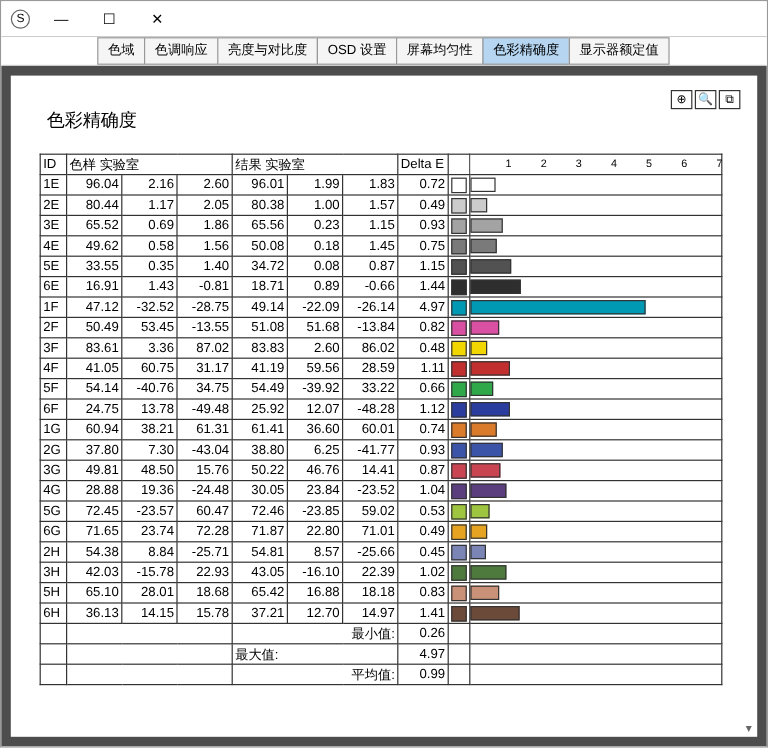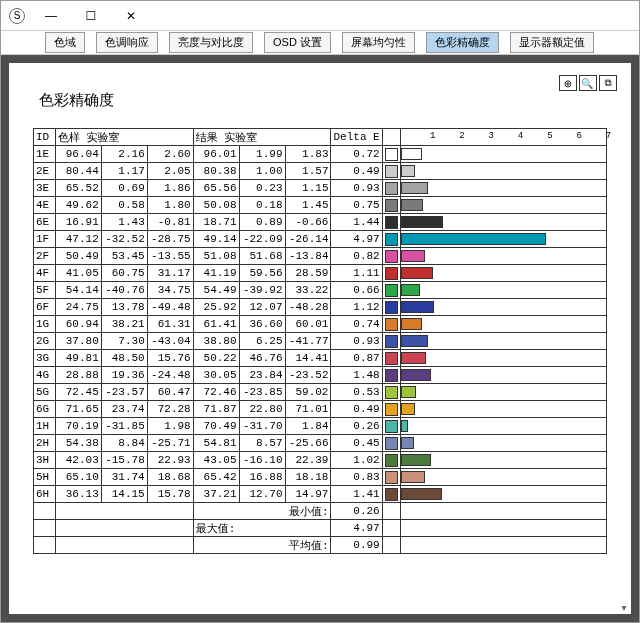--- a/index.html
+++ b/index.html
@@ -1,29 +1,29 @@
 <!DOCTYPE html>
 <html><head>
 <meta charset="utf-8">
 <style>
 *{box-sizing:border-box;margin:0;padding:0}
 body{font-family:"Microsoft YaHei",Arial,sans-serif;font-size:11px;background:#fff;width:640px;height:623px;overflow:hidden;border:1px solid #999}
 .titlebar{height:30px;background:#fff;border-bottom:1px solid #ccc;display:flex;align-items:center;padding:0 8px}
 .titlebar .logo{width:16px;height:16px;border-radius:50%;border:1px solid #666;display:flex;align-items:center;justify-content:center;font-size:10px;margin-right:6px}
 .titlebar .title{flex:1;font-size:12px}
 .winbtn{width:40px;height:28px;display:flex;align-items:center;justify-content:center;font-size:12px;cursor:pointer}
-.tabbar{height:24px;background:#fff;display:flex;justify-content:center;align-items:center;border-bottom:1px solid #ccc;gap:12px}
+.tabbar{height:24px;background:#fff;display:flex;justify-content:center;border-bottom:1px solid #ccc;gap:0}
 .tab{padding:2px 8px;border:1px solid #999;font-size:11px;cursor:pointer;background:#f5f5f5;position:relative;margin-left:-1px}
 .tab.active{background:#b5d5f0}
 .canvas{background:#4d4d4d;height:567px;padding:8px;position:relative}
 .sheet{background:#fff;width:100%;height:100%;padding:20px 24px 10px 24px;overflow:auto;position:relative}
 .toprighticons{position:absolute;top:12px;right:14px;display:flex;gap:2px}
 .topicon{width:18px;height:16px;border:1px solid #333;display:flex;align-items:center;justify-content:center;font-size:10px;cursor:pointer}
 .heading{font-size:15px;margin:8px 0 18px 6px}
-table{border-collapse:collapse;font-family:Liberation Mono, monospace;font-size:11px}
+table{border-collapse:collapse;font-family:Liberation Sans, sans-serif;font-size:11px}
 th,td{border:1px solid #333;padding:0 2px;text-align:right;height:17px;white-space:nowrap}
 th{font-weight:normal;text-align:left;background:#fff}
 .id{width:22px;text-align:left}
 .c1,.c2,.c3{width:46px}
 .de{width:42px}
 .swcol{width:18px}
 .sw{height:13px;width:13px;border:1px solid #333;display:inline-block;vertical-align:middle}
 .barcell{width:210px;position:relative;padding:0;border-left:1px solid #333}
 .bar{position:absolute;left:0;top:2px;height:12px;border:1px solid #333}
 .tick{position:absolute;top:0;font-size:9px}
@@ -116,28 +116,42 @@
             <td class="de">0.93</td>
             <td class="swcol"><span class="sw" style="background: rgb(163, 163, 163);"></span></td>
             <td class="barcell">
               <div class="bar" style="width: 27.2357px; background: rgb(163, 163, 163);"></div>
             </td>
           </tr>
           <tr>
             <td class="id">4E</td>
             <td class="c1">49.62</td>
             <td class="c2">0.58</td>
-            <td class="c3">1.80</td>
+            <td class="c3">1.56</td>
             <td class="c1">50.08</td>
             <td class="c2">0.18</td>
             <td class="c3">1.45</td>
             <td class="de">0.75</td>
             <td class="swcol"><span class="sw" style="background: rgb(122, 122, 122);"></span></td>
             <td class="barcell">
               <div class="bar" style="width: 21.9643px; background: rgb(122, 122, 122);"></div>
+            </td>
+          </tr>
+          <tr>
+            <td class="id">5E</td>
+            <td class="c1">33.55</td>
+            <td class="c2">0.35</td>
+            <td class="c3">1.40</td>
+            <td class="c1">34.72</td>
+            <td class="c2">0.08</td>
+            <td class="c3">0.87</td>
+            <td class="de">1.15</td>
+            <td class="swcol"><span class="sw" style="background: rgb(82, 82, 82);"></span></td>
+            <td class="barcell">
+              <div class="bar" style="width: 33.6786px; background: rgb(82, 82, 82);"></div>
             </td>
           </tr>
           <tr>
             <td class="id">6E</td>
             <td class="c1">16.91</td>
             <td class="c2">1.43</td>
             <td class="c3">-0.81</td>
             <td class="c1">18.71</td>
             <td class="c2">0.89</td>
             <td class="c3">-0.66</td>
@@ -169,20 +183,34 @@
             <td class="c1">51.08</td>
             <td class="c2">51.68</td>
             <td class="c3">-13.84</td>
             <td class="de">0.82</td>
             <td class="swcol"><span class="sw" style="background: rgb(217, 79, 161);"></span></td>
             <td class="barcell">
               <div class="bar" style="width: 24.0143px; background: rgb(217, 79, 161);"></div>
             </td>
           </tr>
           <tr>
+            <td class="id">3F</td>
+            <td class="c1">83.61</td>
+            <td class="c2">3.36</td>
+            <td class="c3">87.02</td>
+            <td class="c1">83.83</td>
+            <td class="c2">2.60</td>
+            <td class="c3">86.02</td>
+            <td class="de">0.48</td>
+            <td class="swcol"><span class="sw" style="background: rgb(242, 214, 0);"></span></td>
+            <td class="barcell">
+              <div class="bar" style="width: 14.0571px; background: rgb(242, 214, 0);"></div>
+            </td>
+          </tr>
+          <tr>
             <td class="id">4F</td>
             <td class="c1">41.05</td>
             <td class="c2">60.75</td>
             <td class="c3">31.17</td>
             <td class="c1">41.19</td>
             <td class="c2">59.56</td>
             <td class="c3">28.59</td>
             <td class="de">1.11</td>
             <td class="swcol"><span class="sw" style="background: rgb(193, 47, 47);"></span></td>
             <td class="barcell">
@@ -260,21 +288,21 @@
             </td>
           </tr>
           <tr>
             <td class="id">4G</td>
             <td class="c1">28.88</td>
             <td class="c2">19.36</td>
             <td class="c3">-24.48</td>
             <td class="c1">30.05</td>
             <td class="c2">23.84</td>
             <td class="c3">-23.52</td>
-            <td class="de">1.48</td>
+            <td class="de">1.04</td>
             <td class="swcol"><span class="sw" style="background: rgb(90, 62, 125);"></span></td>
             <td class="barcell">
               <div class="bar" style="width: 30.4571px; background: rgb(90, 62, 125);"></div>
             </td>
           </tr>
           <tr>
             <td class="id">5G</td>
             <td class="c1">72.45</td>
             <td class="c2">-23.57</td>
             <td class="c3">60.47</td>
@@ -295,34 +323,20 @@
             <td class="c1">71.87</td>
             <td class="c2">22.80</td>
             <td class="c3">71.01</td>
             <td class="de">0.49</td>
             <td class="swcol"><span class="sw" style="background: rgb(230, 163, 33);"></span></td>
             <td class="barcell">
               <div class="bar" style="width: 14.35px; background: rgb(230, 163, 33);"></div>
             </td>
           </tr>
           <tr>
-            <td class="id">1H</td>
-            <td class="c1">70.19</td>
-            <td class="c2">-31.85</td>
-            <td class="c3">1.98</td>
-            <td class="c1">70.49</td>
-            <td class="c2">-31.70</td>
-            <td class="c3">1.84</td>
-            <td class="de">0.26</td>
-            <td class="swcol"><span class="sw" style="background: rgb(79, 181, 168);"></span></td>
-            <td class="barcell">
-              <div class="bar" style="width: 7.61429px; background: rgb(79, 181, 168);"></div>
-            </td>
-          </tr>
-          <tr>
             <td class="id">2H</td>
             <td class="c1">54.38</td>
             <td class="c2">8.84</td>
             <td class="c3">-25.71</td>
             <td class="c1">54.81</td>
             <td class="c2">8.57</td>
             <td class="c3">-25.66</td>
             <td class="de">0.45</td>
             <td class="swcol"><span class="sw" style="background: rgb(122, 132, 181);"></span></td>
             <td class="barcell">
@@ -339,21 +353,21 @@
             <td class="c3">22.39</td>
             <td class="de">1.02</td>
             <td class="swcol"><span class="sw" style="background: rgb(79, 122, 61);"></span></td>
             <td class="barcell">
               <div class="bar" style="width: 29.8714px; background: rgb(79, 122, 61);"></div>
             </td>
           </tr>
           <tr>
             <td class="id">5H</td>
             <td class="c1">65.10</td>
-            <td class="c2">31.74</td>
+            <td class="c2">28.01</td>
             <td class="c3">18.68</td>
             <td class="c1">65.42</td>
             <td class="c2">16.88</td>
             <td class="c3">18.18</td>
             <td class="de">0.83</td>
             <td class="swcol"><span class="sw" style="background: rgb(201, 145, 120);"></span></td>
             <td class="barcell">
               <div class="bar" style="width: 24.3071px; background: rgb(201, 145, 120);"></div>
             </td>
           </tr>

